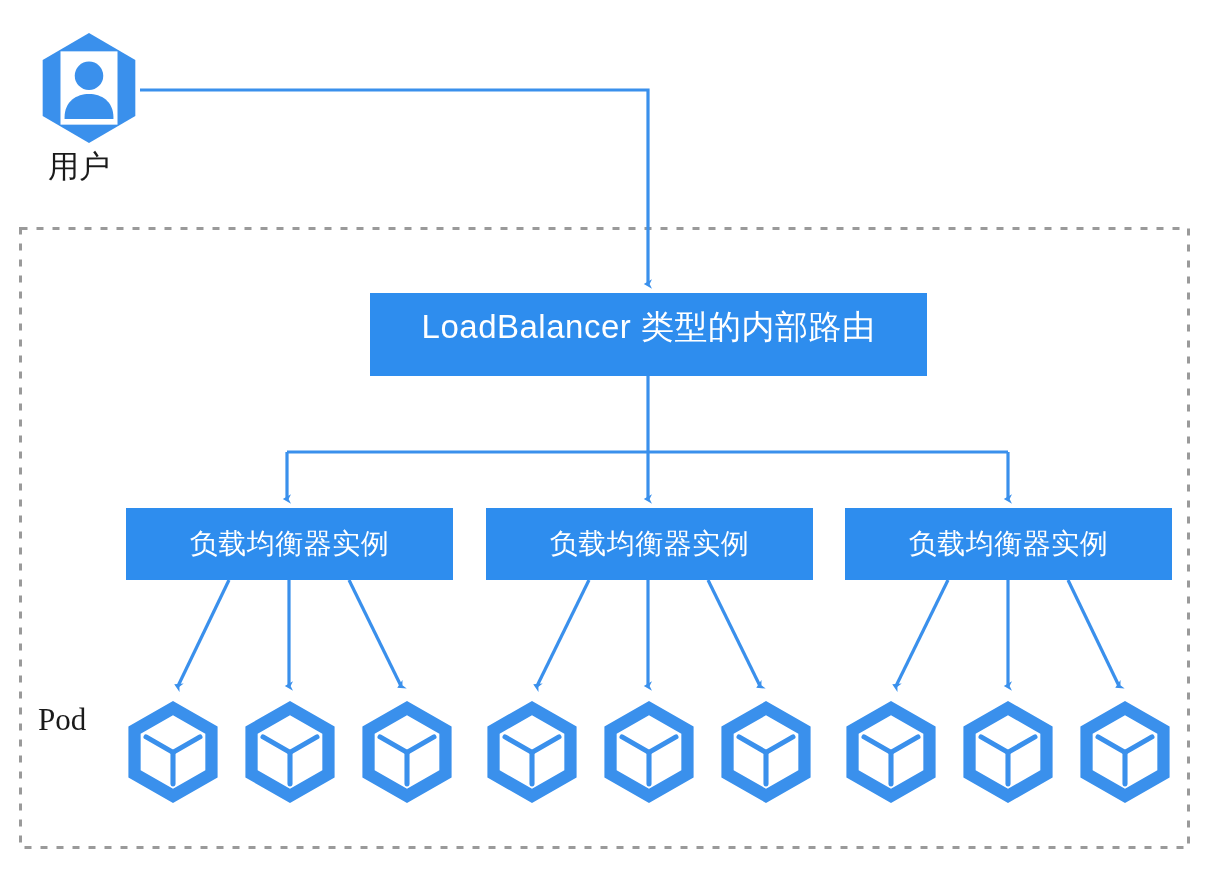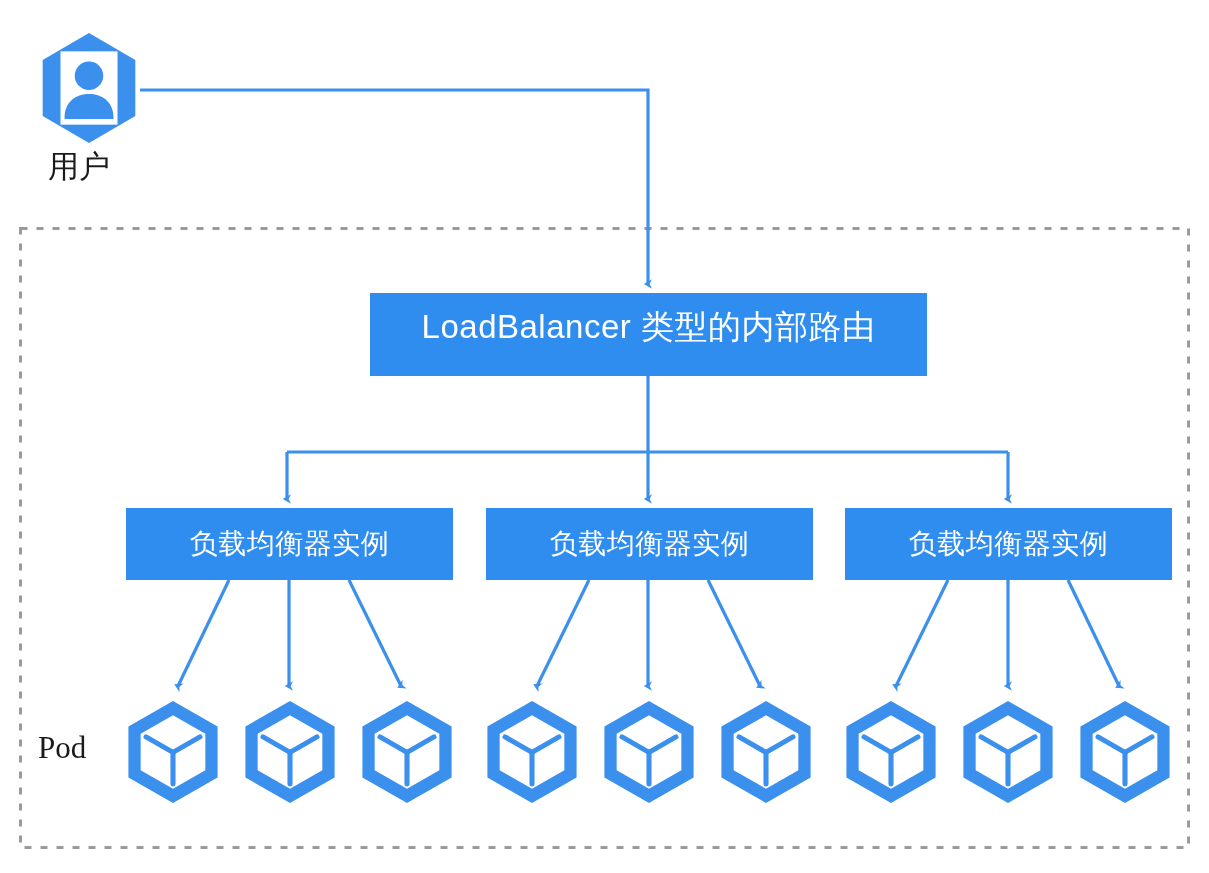--- a/index.html
+++ b/index.html
@@ -49,21 +49,21 @@
     font-family: Liberation Serif, serif;
     white-space: nowrap;
   }
   #user-caption {
     left: 48px;
     top: 146px;
     font-size: 31px;
   }
   #pod-caption {
     left: 38px;
-    top: 730px;
+    top: 702px;
     font-size: 31px;
   }
 </style>
 </head>
 <body>
 
 <div id="canvas">
 
   <svg id="diagram-svg" viewBox="0 0 1209 873" xmlns="http://www.w3.org/2000/svg">
     <defs>

